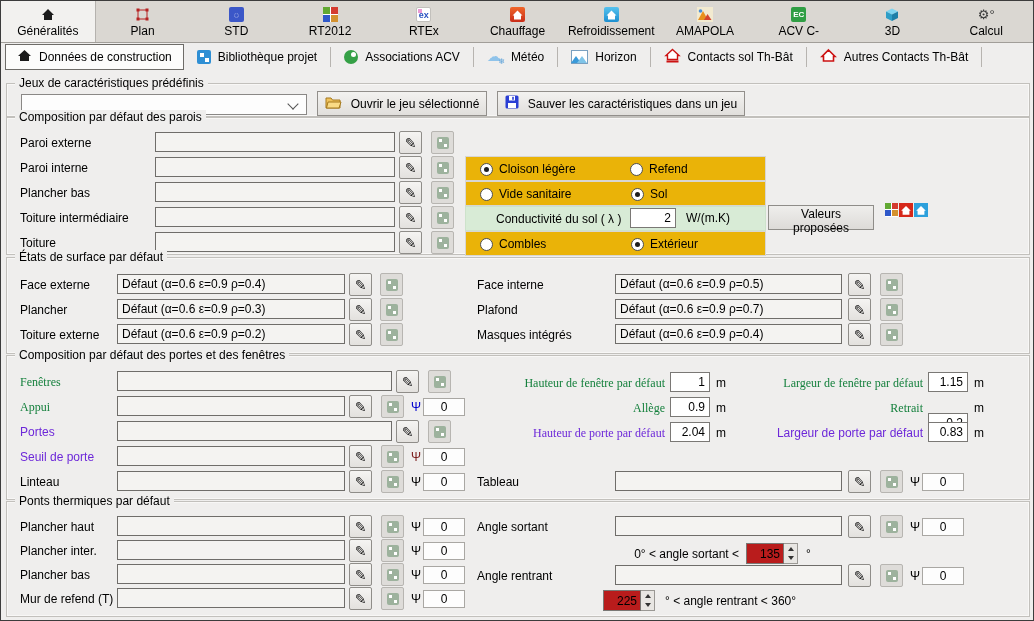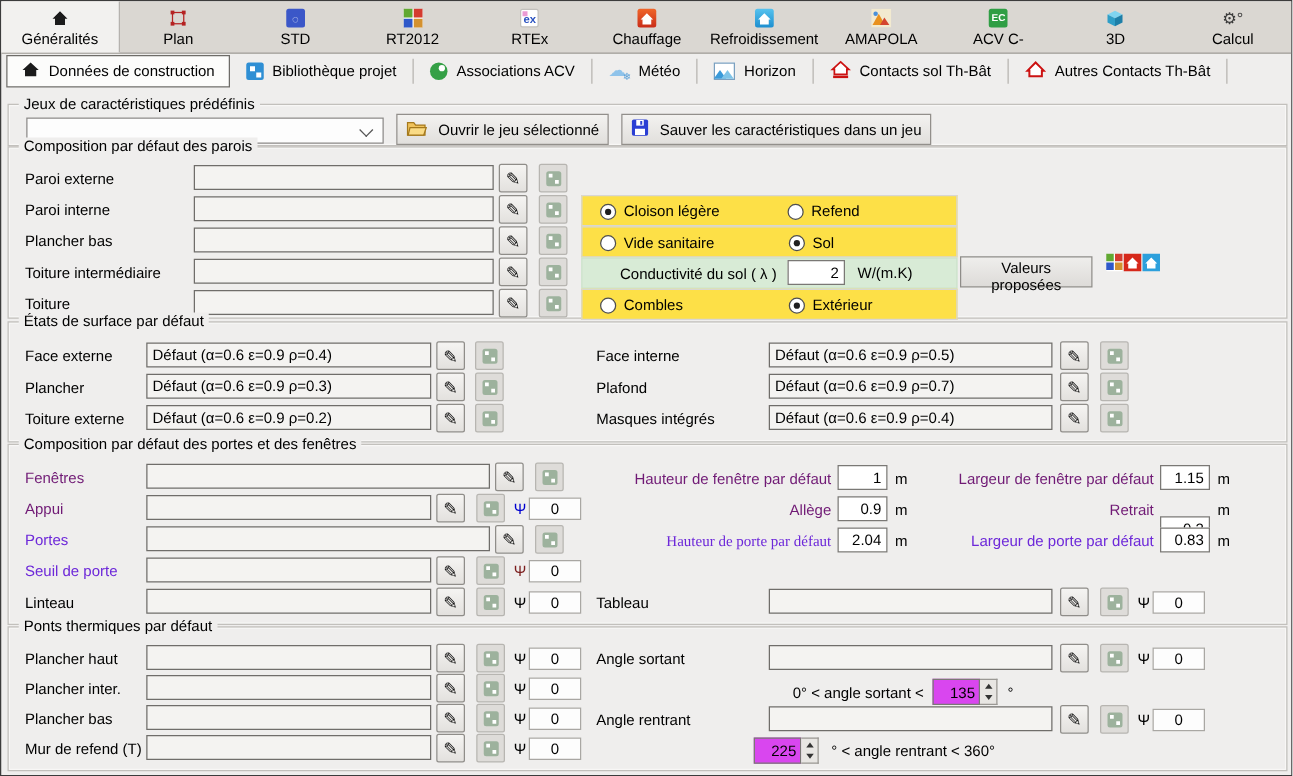--- a/index.html
+++ b/index.html
@@ -36,56 +36,56 @@
   .libico.blue i{left:3px;top:3px;width:4px;height:4px;box-shadow:5px 5px 0 #fff;}
   .horiz{width:15px;height:12px;background:#fff;border:1px solid #7aa0c0;position:relative;display:inline-block;}
   .horiz i{position:absolute;bottom:0;width:0;height:0;border-left:5px solid transparent;
     border-right:5px solid transparent;border-bottom:7px solid #3a9ad9;}
   .horiz i.m1{left:-1px;} .horiz i.m2{left:5px;border-bottom-color:#7fc4e8;}
   
   .grp{position:absolute;left:5px;width:1022px;border:1px solid #c2c0bc;box-shadow:inset 0 0 0 1px #f8f7f6;}
   .legend{position:absolute;top:-8px;left:8px;background:#efeeed;padding:0 4px;white-space:nowrap;}
   .row{position:absolute;left:0;width:100%;height:22px;}
   .lbl{position:absolute;left:13px;top:4px;white-space:nowrap;}
-  .lbl.blue{color:#701a75;} .lbl.maroon{color:#6d28d9;}
+  .lbl.blue{color:#15803d;font-family:Liberation Serif, serif;} .lbl.maroon{color:#6d28d9;}
   .tfield{position:absolute;top:0;height:20px;background:#f4f3f1;border:1px solid #6f6d6a;
     box-sizing:border-box;font:12px "Liberation Sans",sans-serif;padding:0 4px;color:#000;}
   .nfield{position:absolute;top:1px;height:20px;background:#fff;border:1px solid #7a7875;
     box-sizing:border-box;font:12px "Liberation Sans",sans-serif;text-align:right;padding:0 4px;}
   .pfield{position:absolute;top:2px;width:42px;height:18px;background:#fdfdfd;border:1px solid #a9a7a3;
     box-sizing:border-box;font:12px "Liberation Sans",sans-serif;text-align:center;}
   .pbtn{position:absolute;top:-1px;width:23px;height:23px;background:linear-gradient(#f5f4f2,#e3e1de);
     border:1px solid #8f8d89;border-radius:2px;display:flex;align-items:center;justify-content:center;
     padding:0;cursor:pointer;}
   .pencil{font-size:14px;line-height:1;color:#111;}
   .lbtn{position:absolute;top:-1px;width:23px;height:23px;background:#dedcd9;border:1px solid #b7b5b1;
     border-radius:2px;display:flex;align-items:center;justify-content:center;padding:0;}
   .psiL{position:absolute;top:4px;font-size:12px;}
   .psiL.blue{color:#0000cf;} .psiL.maroon{color:#7b1d1d;}
   .unit{position:absolute;top:4px;}
   
-  .rrow{position:absolute;left:458px;width:301px;height:25px;background:#fde047;
+  .rrow{position:absolute;left:458px;width:301px;height:25px;background:#eab308;
     border:1px solid #d8d6d3;box-sizing:border-box;}
   .rrow.green{background:#d8ebd6;border-color:#cde2cb;}
   .ritem{position:absolute;top:5px;display:flex;gap:6px;align-items:center;white-space:nowrap;}
   .radio{width:13px;height:13px;border:1px solid #4f4f4f;border-radius:50%;background:#fff;
     position:relative;display:inline-block;box-sizing:border-box;}
   .radio.checked::after{content:"";position:absolute;left:3px;top:3px;width:5px;height:5px;
     border-radius:50%;background:#1f1f1f;}
   
   .combo{position:absolute;left:14px;top:10px;width:286px;height:21px;background:#fdfdfd;
     border:1px solid #8a8886;box-sizing:border-box;cursor:pointer;}
   .combo .chev{position:absolute;right:9px;top:5px;width:7px;height:7px;border-right:1.6px solid #555;
     border-bottom:1.6px solid #555;transform:rotate(45deg);}
   .bigbtn{position:absolute;top:7px;height:25px;background:linear-gradient(#f3f2f0,#e1dfdc);
     border:1px solid #928f8b;display:flex;align-items:center;justify-content:center;gap:9px;
     font:12px "Liberation Sans",sans-serif;cursor:pointer;}
   
   .spin{position:absolute;display:flex;top:0;}
-  .spininput{width:38px;height:21px;background:#d946ef;border:1px solid #7a7875;box-sizing:border-box;
+  .spininput{width:38px;height:21px;background:#b91c1c;border:1px solid #7a7875;box-sizing:border-box;
     font:12px "Liberation Sans",sans-serif;text-align:right;padding:0 3px;}
   .spbtns{width:14px;height:21px;display:flex;flex-direction:column;border:1px solid #9a9894;
     border-left:none;box-sizing:border-box;background:#e8e6e3;}
   .spbtns span{flex:1;display:flex;align-items:center;justify-content:center;cursor:pointer;}
   .tri-up{width:0;height:0;border-left:3px solid transparent;border-right:3px solid transparent;
     border-bottom:4px solid #333;}
   .tri-dn{width:0;height:0;border-left:3px solid transparent;border-right:3px solid transparent;
     border-top:4px solid #333;}
   .ctext{position:absolute;top:4px;white-space:nowrap;}
   .miniicons{position:absolute;left:878px;top:85px;display:flex;gap:1px;}

